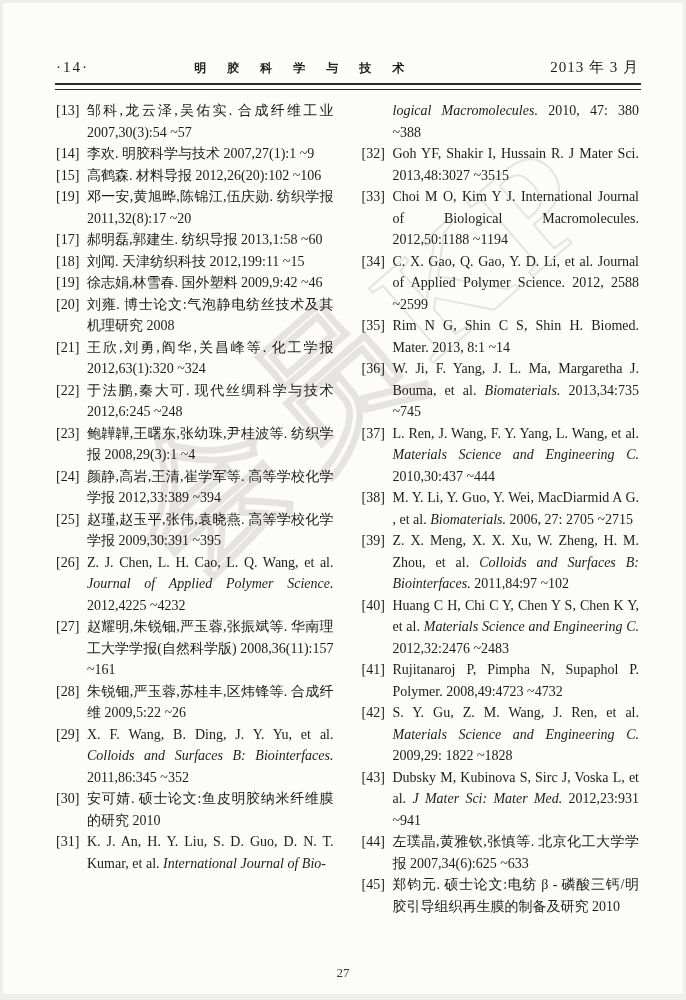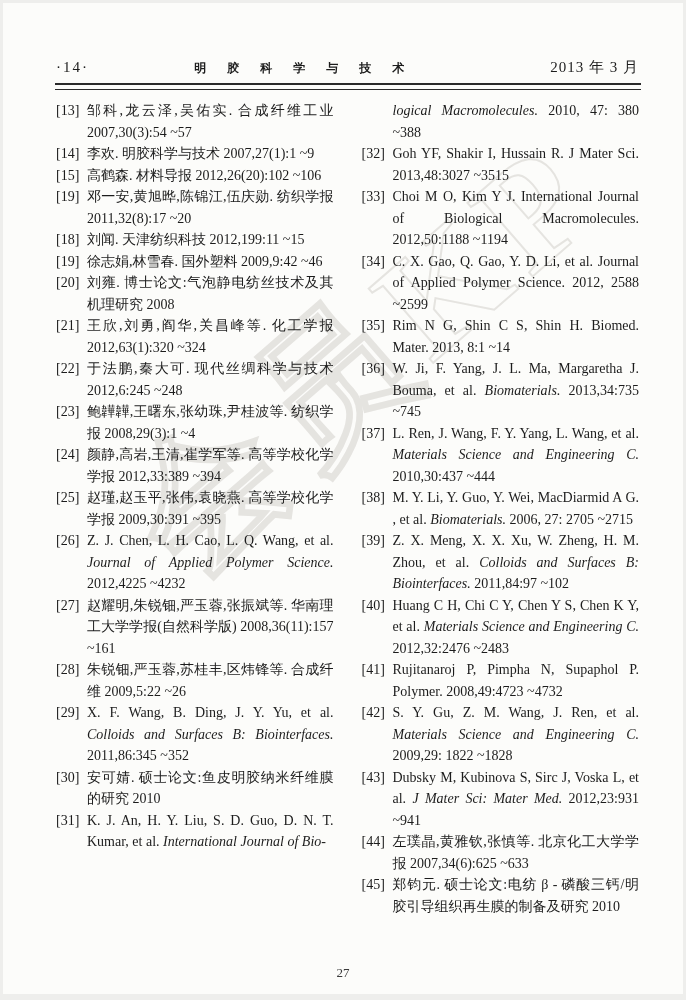--- a/index.html
+++ b/index.html
@@ -85,20 +85,21 @@
     </div>
 
     <div class="rule"></div>
 
     <div class="cols">
       <ul class="col" id="col-left">
           <li class="ref"><span class="ref-num">[13]</span><span class="ref-text"><span>邹科,龙云泽,吴佑实. 合成纤维工业 2007,30(3):54 ~57</span></span></li>
           <li class="ref"><span class="ref-num">[14]</span><span class="ref-text"><span>李欢. 明胶科学与技术 2007,27(1):1 ~9</span></span></li>
           <li class="ref"><span class="ref-num">[15]</span><span class="ref-text"><span>高鹤森. 材料导报 2012,26(20):102 ~106</span></span></li>
           <li class="ref"><span class="ref-num">[19]</span><span class="ref-text"><span>邓一安,黄旭晔,陈锦江,伍庆勋. 纺织学报 2011,32(8):17 ~20</span></span></li>
+          <li class="ref"><span class="ref-num">[17]</span><span class="ref-text"><span>郝明磊,郭建生. 纺织导报 2013,1:58 ~60</span></span></li>
           <li class="ref"><span class="ref-num">[18]</span><span class="ref-text"><span>刘闻. 天津纺织科技 2012,199:11 ~15</span></span></li>
           <li class="ref"><span class="ref-num">[19]</span><span class="ref-text"><span>徐志娟,林雪春. 国外塑料 2009,9:42 ~46</span></span></li>
           <li class="ref"><span class="ref-num">[20]</span><span class="ref-text"><span>刘雍. 博士论文:气泡静电纺丝技术及其机理研究 2008</span></span></li>
           <li class="ref"><span class="ref-num">[21]</span><span class="ref-text"><span>王欣,刘勇,阎华,关昌峰等. 化工学报 2012,63(1):320 ~324</span></span></li>
           <li class="ref"><span class="ref-num">[22]</span><span class="ref-text"><span>于法鹏,秦大可. 现代丝绸科学与技术 2012,6:245 ~248</span></span></li>
           <li class="ref"><span class="ref-num">[23]</span><span class="ref-text"><span>鲍韡韡,王曙东,张幼珠,尹桂波等. 纺织学报 2008,29(3):1 ~4</span></span></li>
           <li class="ref"><span class="ref-num">[24]</span><span class="ref-text"><span>颜静,高岩,王清,崔学军等. 高等学校化学学报 2012,33:389 ~394</span></span></li>
           <li class="ref"><span class="ref-num">[25]</span><span class="ref-text"><span>赵瑾,赵玉平,张伟,袁晓燕. 高等学校化学学报 2009,30:391 ~395</span></span></li>
           <li class="ref"><span class="ref-num">[26]</span><span class="ref-text"><span>Z. J. Chen, L. H. Cao, L. Q. Wang, et al. </span><i>Journal of Applied Polymer Science.</i><span> 2012,4225 ~4232</span></span></li>
           <li class="ref"><span class="ref-num">[27]</span><span class="ref-text"><span>赵耀明,朱锐钿,严玉蓉,张振斌等. 华南理工大学学报(自然科学版) 2008,36(11):157 ~161</span></span></li>

